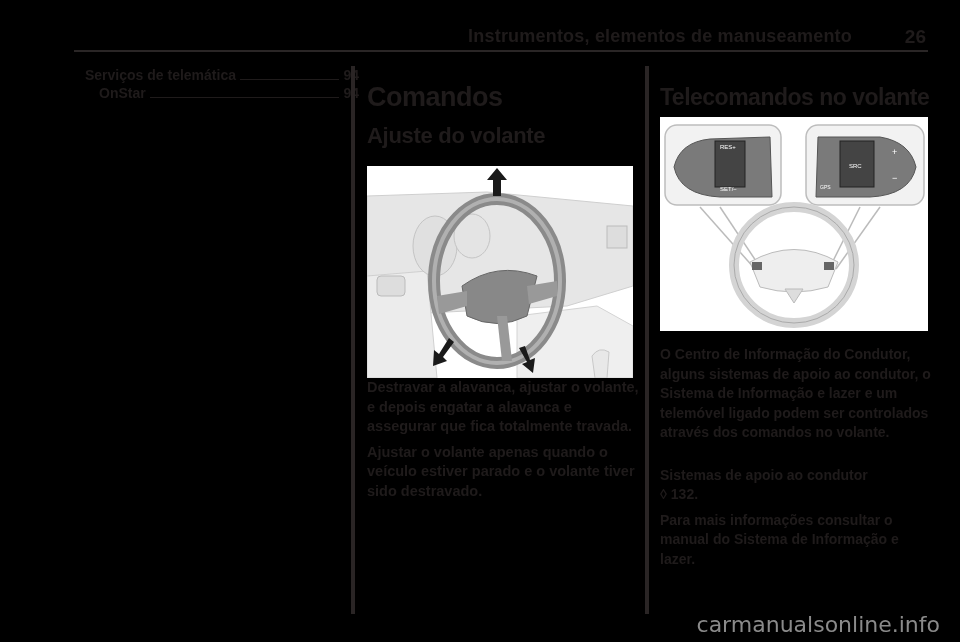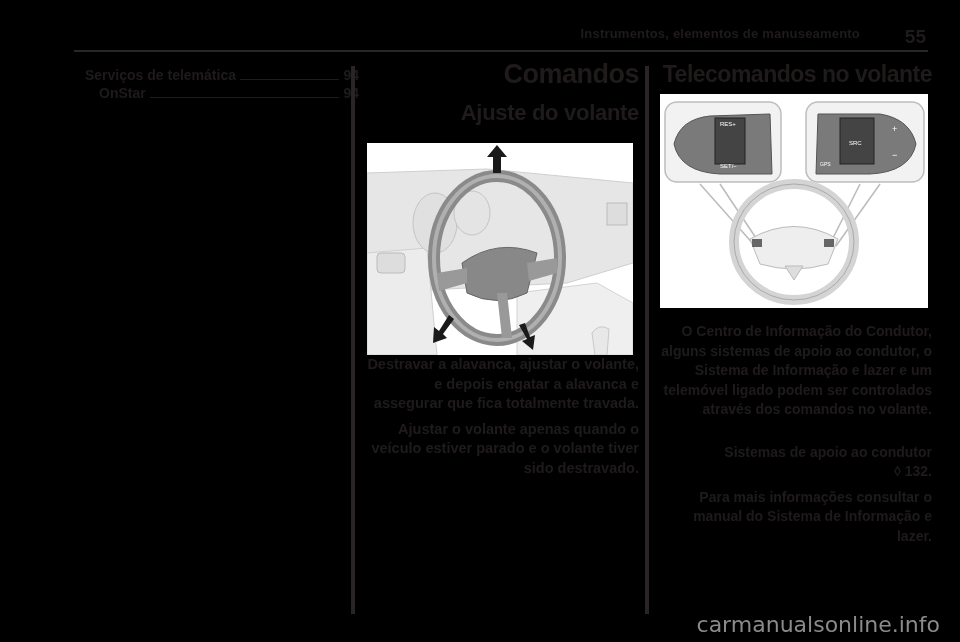--- a/index.html
+++ b/index.html
@@ -8,48 +8,48 @@
     background:#000;
     font-family:"Liberation Sans", sans-serif;
     color:#1f1b1b;
     position:relative;
   }
   .header {
     position:absolute; left:74px; top:24px; width:854px; height:26px;
     border-bottom:2px solid #2a2626;
   }
   .header-title {
-    position:absolute; right:68px; top:2px;
-    font-size:13px; font-weight:bold; color:#1f1b1b; letter-spacing:0.2px;text-align:right;
+    position:absolute; right:76px; top:2px;
+    font-size:18px; font-weight:bold; color:#1f1b1b; letter-spacing:0.2px;text-align:right;
   }
   .header-page {
     position:absolute; right:2px; top:2px;
     font-size:19px; font-weight:bold; color:#1f1b1b;
   }
   .toc { position:absolute; left:74px; top:67px; width:274px; font-size:14px; font-weight:bold;margin-left:11px; }
   .toc-row { display:flex; align-items:baseline; height:18px; }
   .toc-row.indent { padding-left:14px; }
   .toc-dots { flex:1; border-bottom:1px solid #1f1b1b; margin:0 4px; height:11px; }
   .vrule { position:absolute; top:66px; width:4px; height:548px; background:#2a2525; }
-  .col { position:absolute; top:56px; width:272px;text-align:right; }
+  .col { position:absolute; top:79px; width:272px; }
   .h1 { font-size:27px; font-weight:bold; letter-spacing:-0.5px; margin:0; line-height:36px; }
   .h2 { font-size:22px; font-weight:bold; letter-spacing:-0.3px; margin:6px 0 15px 0; line-height:30px; }
   .figure { background:#fff; position:relative; overflow:hidden; }
   .para { font-size:14.5px; font-weight:bold; line-height:19.5px; margin:0 0 6px 0; }
   .footer-wm {
     position:absolute; right:20px; top:612px;
     font-family:"DejaVu Sans", sans-serif; font-size:22px; color:#8a8a8a;
   }
 </style>
 </head>
 <body>
 
 <div class="header">
   <span class="header-title">Instrumentos, elementos de manuseamento</span>
-  <span class="header-page">55</span>
+  <span class="header-page">26</span>
 </div>
 
 <div class="toc">
   <div class="toc-row">
     <span>Serviços de telemática</span>
     <span class="toc-dots"></span>
     <span>94</span>
   </div>
   <div class="toc-row indent">
     <span>OnStar</span>

